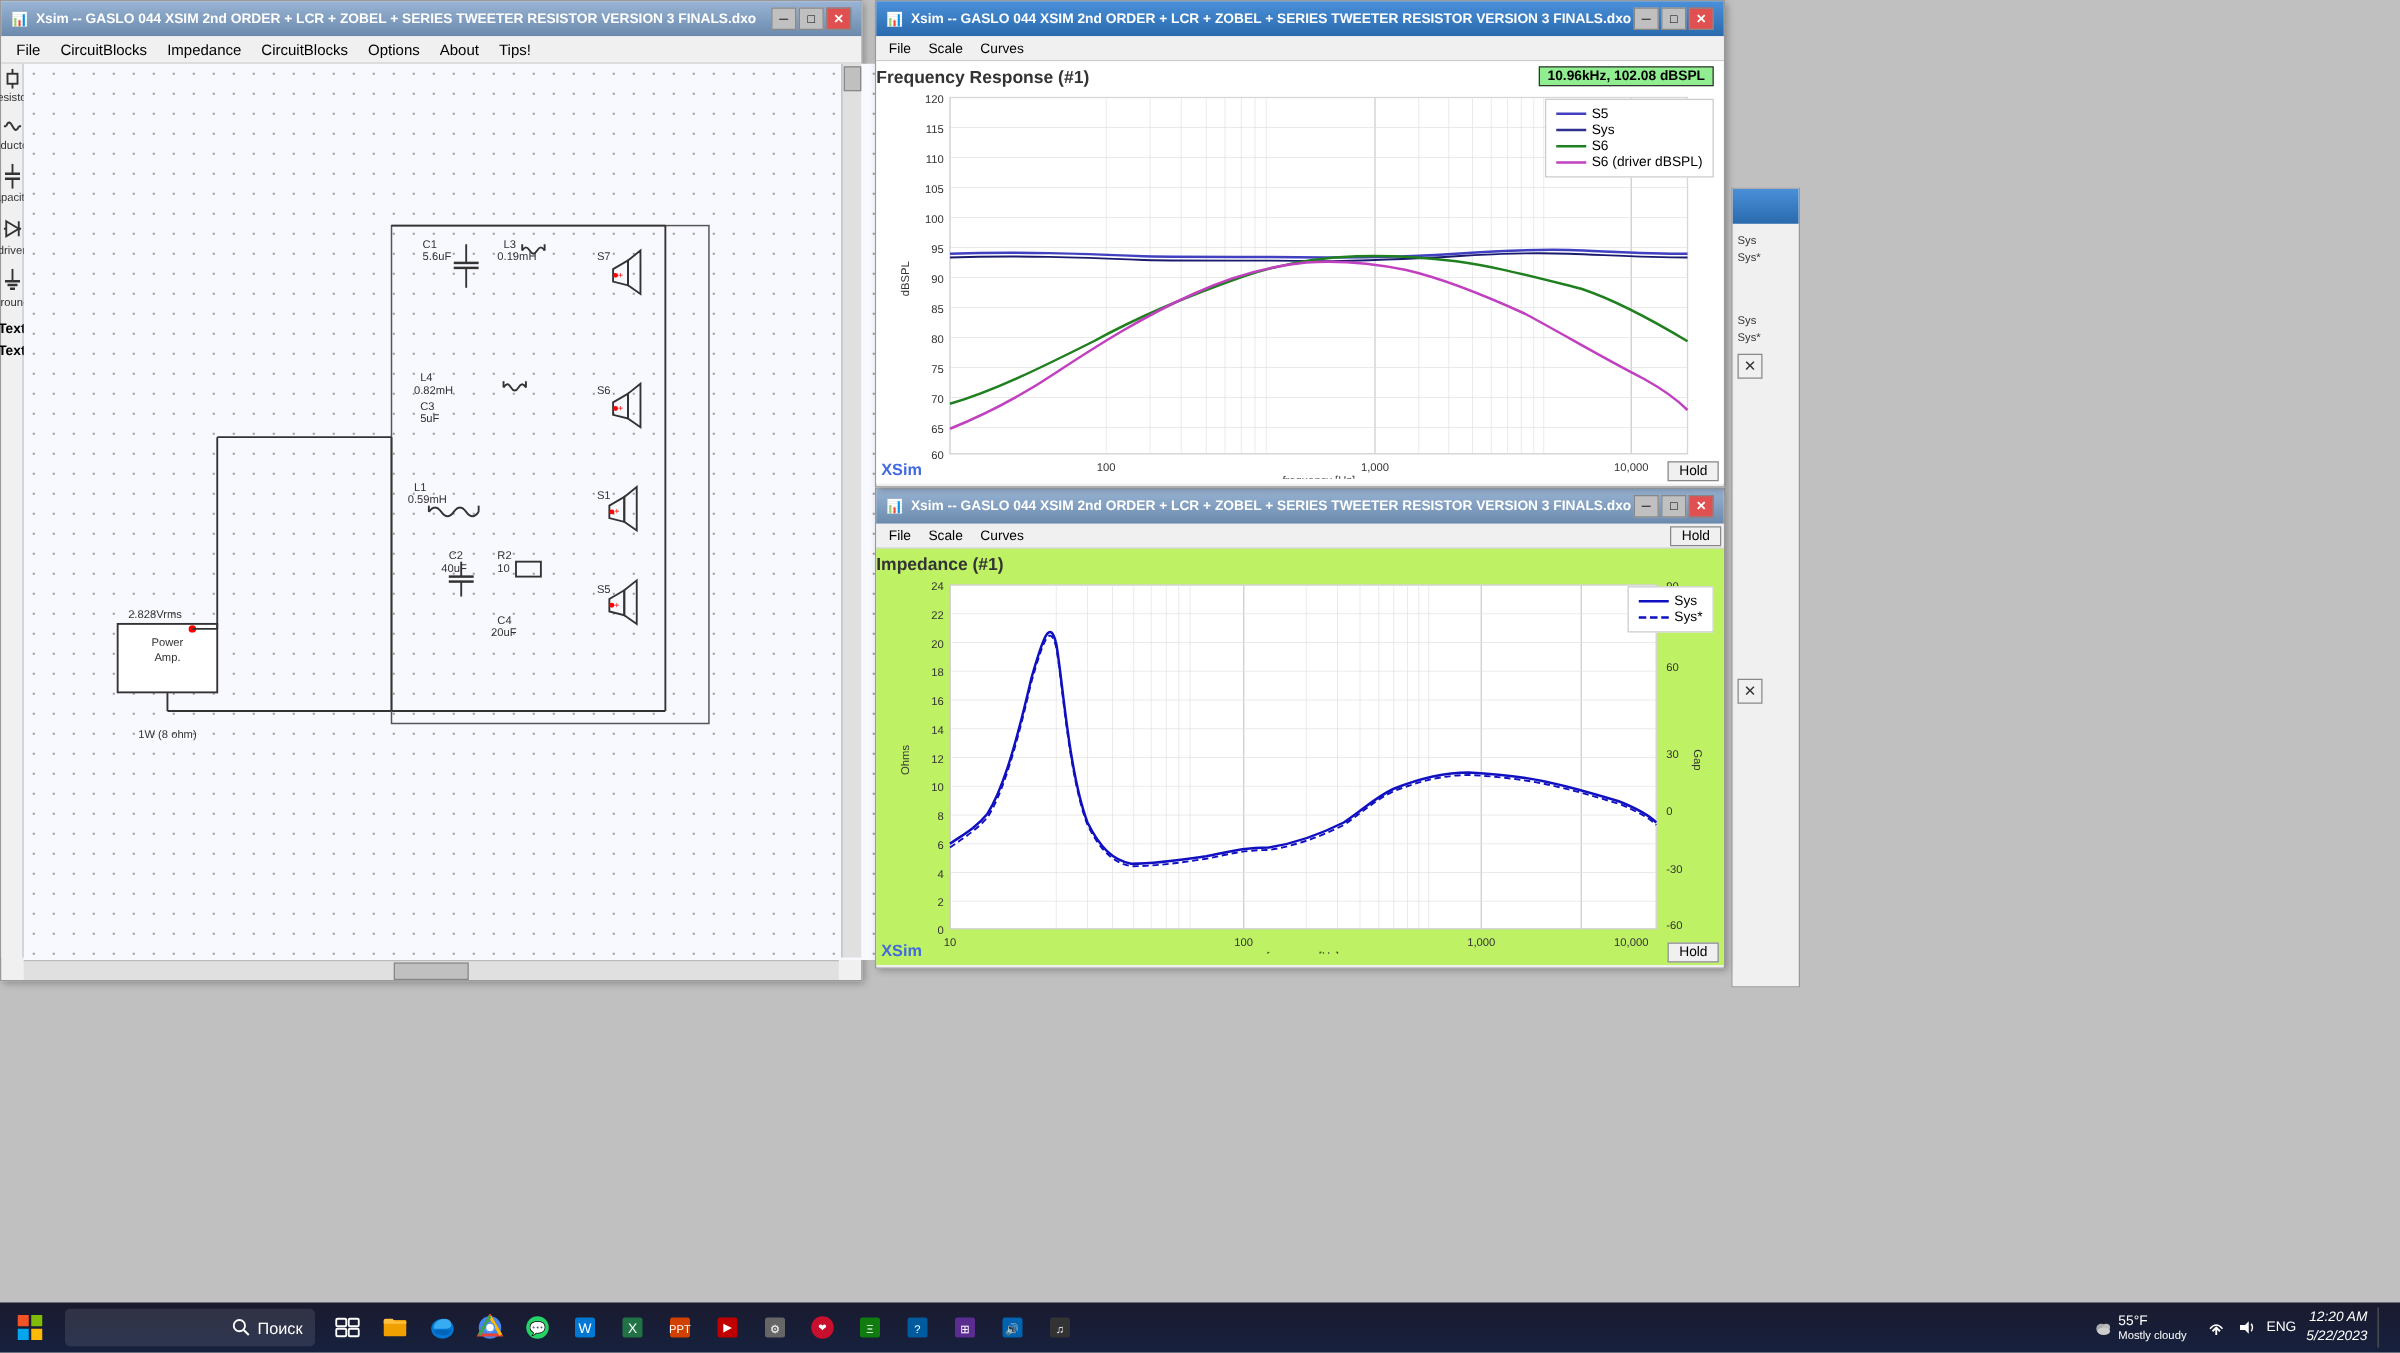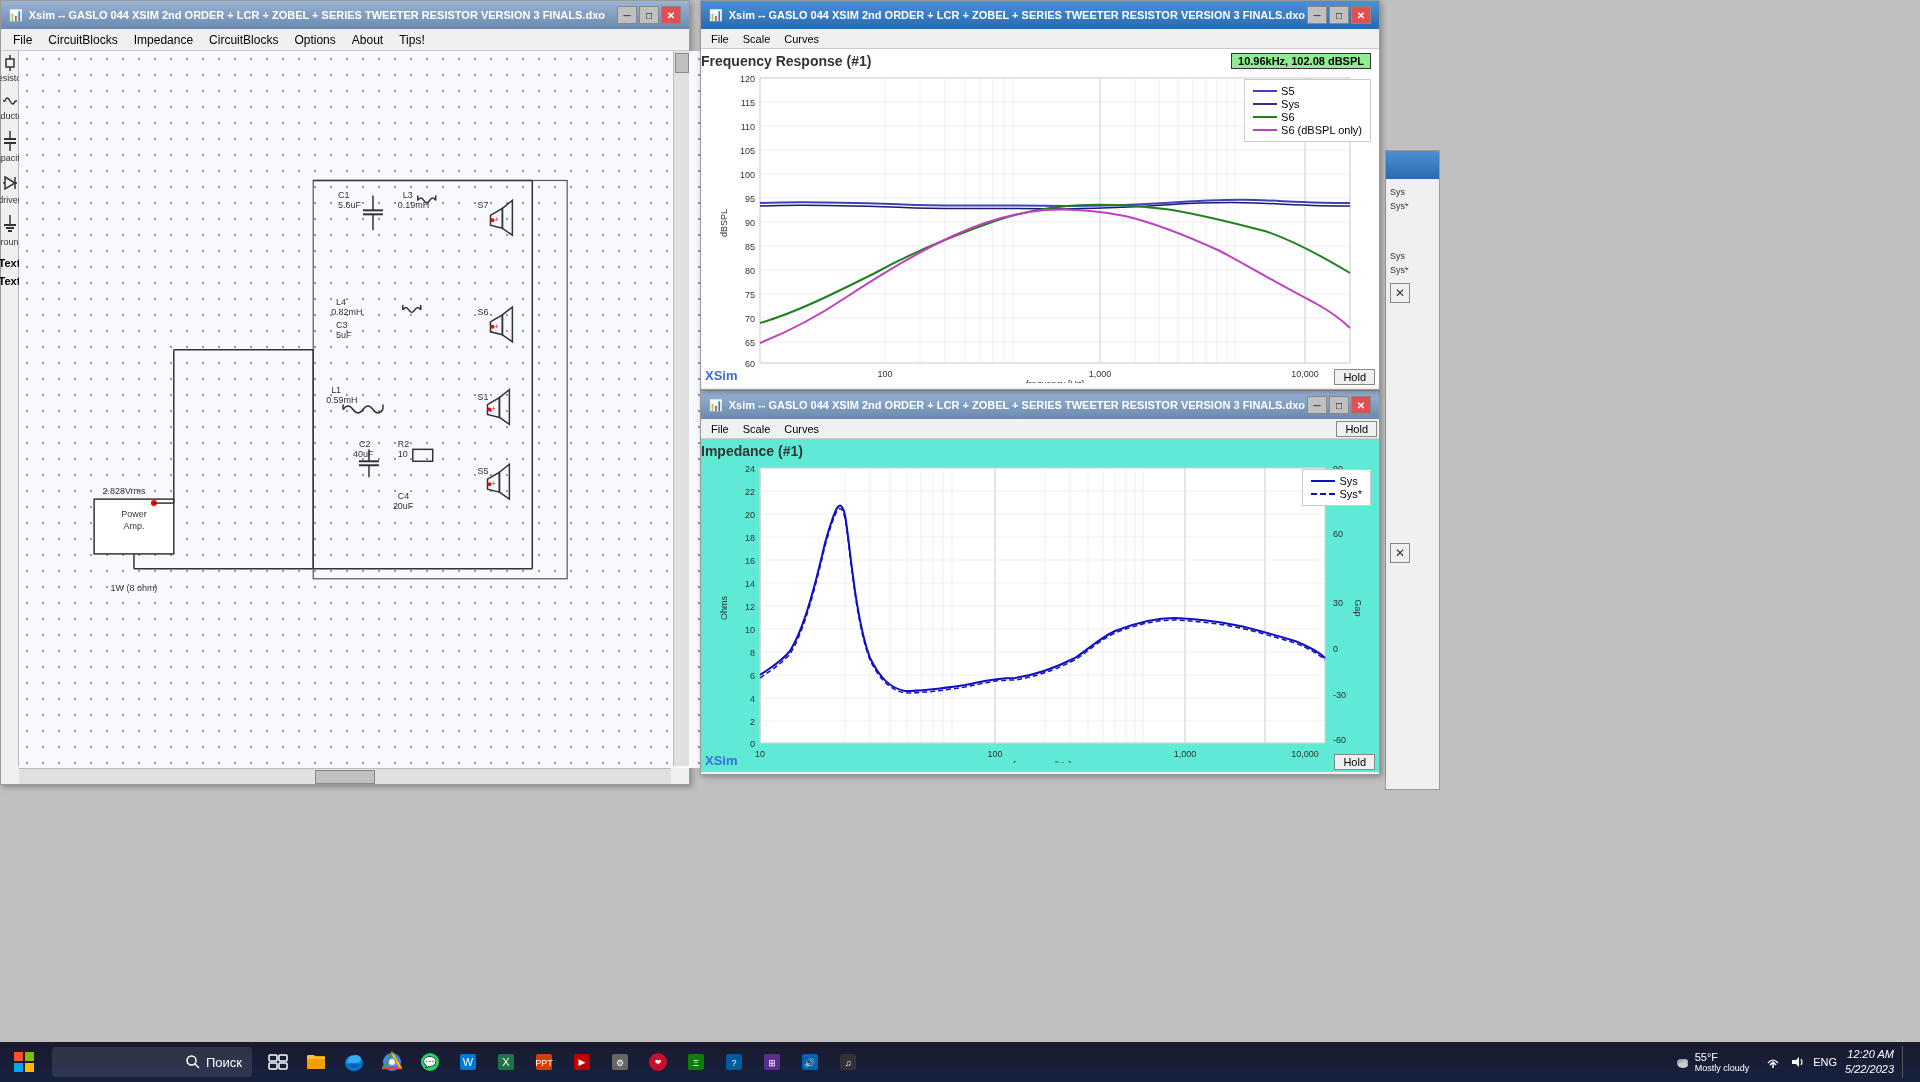--- a/index.html
+++ b/index.html
@@ -297,21 +297,21 @@
       <div class="legend-item">
         <div class="legend-line" style="background:#303090;"></div>
         <span>Sys</span>
       </div>
       <div class="legend-item">
         <div class="legend-line" style="background:#208020;"></div>
         <span>S6</span>
       </div>
       <div class="legend-item">
         <div class="legend-line" style="background:#c040c0;"></div>
-        <span>S6 (dBSPL only)</span>
+        <span>S6 (driver dBSPL)</span>
       </div>
     </div>
     
     <svg width="100%" height="310" viewBox="0 0 650 310" style="margin-top:2px;">
 
       <rect x="45" y="5" width="590" height="285" fill="white" stroke="#ccc" stroke-width="1"></rect>
 
       <line x1="45" y1="5" x2="45" y2="290" stroke="#ddd" stroke-width="0.5"></line>
       <line x1="170" y1="5" x2="170" y2="290" stroke="#ddd" stroke-width="0.5"></line>
       <line x1="205" y1="5" x2="205" y2="290" stroke="#ddd" stroke-width="0.5"></line>
@@ -395,21 +395,21 @@
   </div>
 
   <div style="position:absolute;top:28px;right:0;display:flex;flex-direction:column;">
     <div class="hold-btn" style="position:static;margin:2px 2px;">Hold</div>
   </div>
   <div class="graph-menu">
     <span class="graph-menu-item">File</span>
     <span class="graph-menu-item">Scale</span>
     <span class="graph-menu-item">Curves</span>
   </div>
-  <div class="chart-container" style="position:relative;height:calc(100% - 50px);background:#5eead4;">
+  <div class="chart-container" style="position:relative;height:calc(100% - 50px);background:#bef264;">
     <div class="chart-title">Impedance (#1)</div>
     
     <div class="legend">
       <div class="legend-item">
         <div class="legend-line" style="background:#1010c0;"></div>
         <span>Sys</span>
       </div>
       <div class="legend-item">
         <div class="legend-line" style="background:#1010c0;border-top:2px dashed #1010c0;background:none;"></div>
         <span>Sys*</span>

